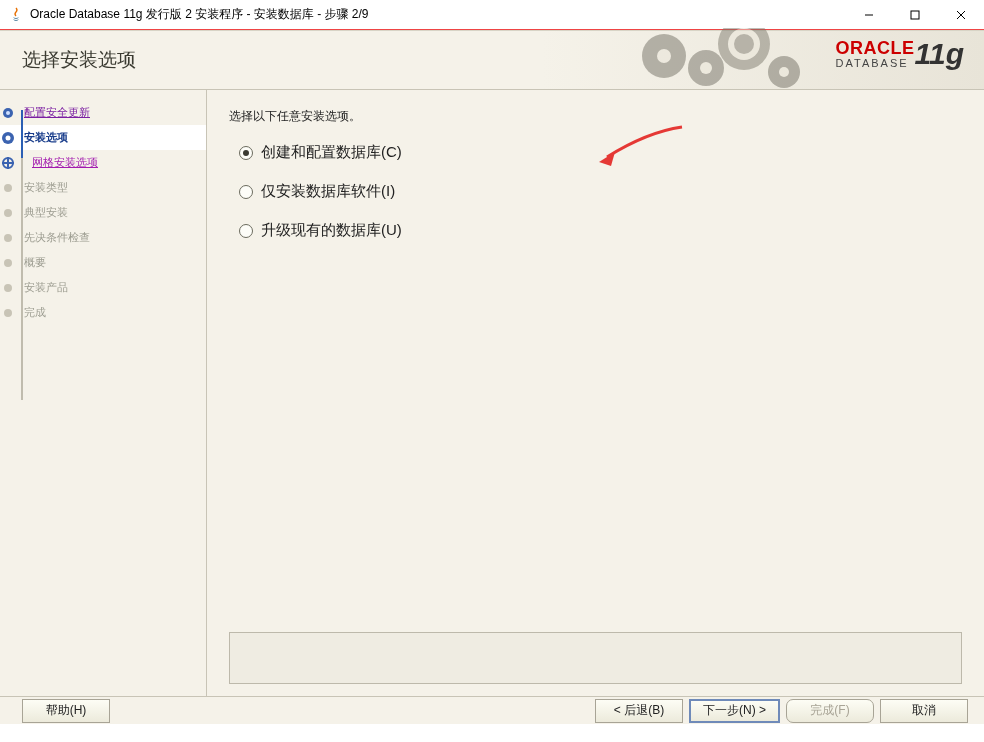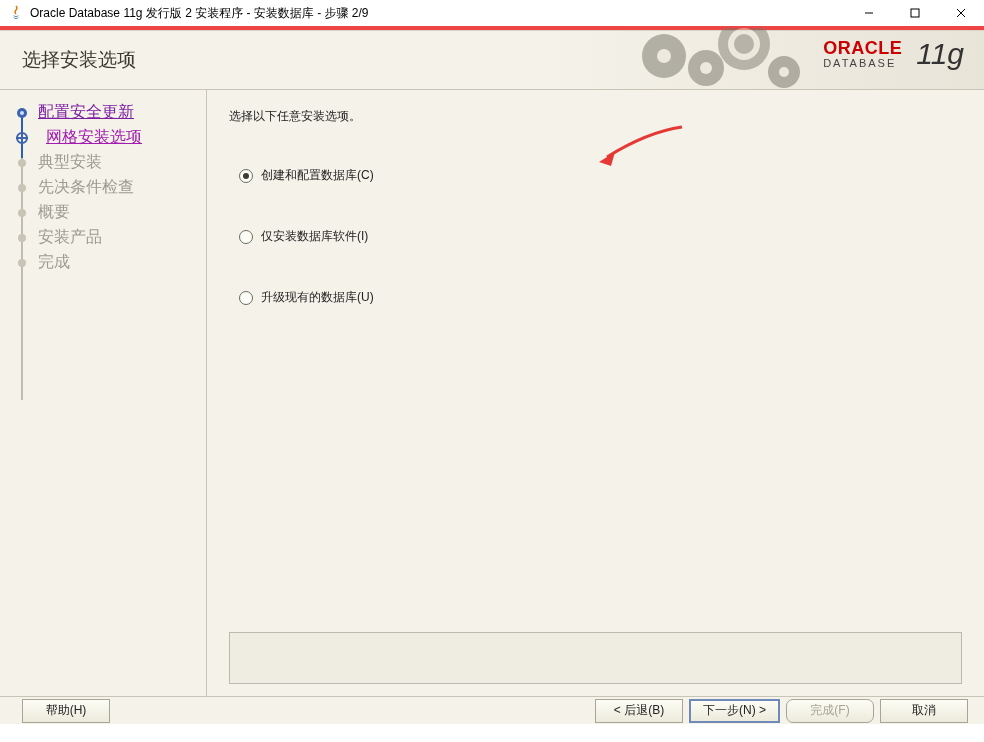--- a/index.html
+++ b/index.html
@@ -9,21 +9,21 @@
     background: #fff;
     width: 984px;
     height: 742px;
     overflow: hidden;
     position: relative;
   }
   .titlebar {
     height: 30px;
     display: flex;
     align-items: center;
-    border-bottom: 4px solid #ef4444;
+    border-bottom: 1px solid #ef4444;
     padding-left: 8px;
     background: #fff;
   }
   .titlebar .java-icon {
     width: 16px; height: 16px;
     margin-right: 6px;
     display: inline-flex; align-items:center; justify-content:center;
   }
   .titlebar .title { color: #000; font-size: 12px; }
   .titlebar .win-controls { margin-left: auto; display: flex; }
@@ -48,43 +48,42 @@
     font-size: 19px;
     font-weight: normal;
     color: #3b3b32;
   }
   .gears {
     position:absolute; right:180px; top:-3px; width:170px; height:66px;
     opacity:0.85;
   }
   .brand {
     position:absolute; right:20px; top:6px; text-align:left;
-    display:flex; align-items:center; gap:14px;
+    display:flex; align-items:center; gap:0;
   }
   .brand .oracle { color:#c00; font-weight:bold; font-size:18px; letter-spacing:0.5px; font-family: Arial, sans-serif; line-height:1; }
   .brand .db { color:#444; font-size:11px; letter-spacing:2px; font-family: Arial, sans-serif; }
-  .brand .ver { color:#333; font-size:30px; font-weight:normal; font-style:italic; font-family: Arial, sans-serif; }
+  .brand .ver { color:#333; font-size:30px; font-weight:bold; font-style:italic; font-family: Arial, sans-serif; }
 
   .body-area {
     display:flex;
     height: calc(742px - 30px - 60px - 46px);
     background:#f5f2e9;
   }
   .sidebar {
     width: 207px;
     background:#f5f2e9;
     border-right:1px solid #c8c4b6;
     padding-top:10px;
     position:relative;
   }
   .step-item {
     display:flex; align-items:center;
     height:25px;
-    padding-left:14px;
-    font-size:16px;
+    font-size:11px;
     position:relative;
     cursor:default;
   }
   .step-dot {
     width:16px; height:16px; margin-right:8px;
     display:inline-flex; align-items:center; justify-content:center;
     position:relative; z-index:2;
   }
   .step-label { position:relative; z-index:2; }
   .step-visited .step-label { color:#7b1fa2; text-decoration:underline; }
@@ -97,37 +96,36 @@
     background: linear-gradient(to bottom, #2b5fb4 0%, #2b5fb4 48px, #c0bcae 48px, #c0bcae 100%);
     z-index:1;
   }
 
   .main {
     flex:1;
     background:#f5f2e9;
     padding:18px 22px 0 22px;
     display:flex; flex-direction:column;
     position:relative;
-    gap:24px;
   }
   .instruction { font-size:12px; color:#222; margin-bottom:18px; }
   .radio-row {
     display:flex; align-items:center;
     margin-bottom:20px; margin-left:10px;
   }
   .radio {
     width:14px; height:14px; border-radius:50%;
     border:1px solid #6b6b5e; background:#fdfdf8;
     margin-right:8px; display:inline-flex; align-items:center; justify-content:center;
     cursor:pointer;
   }
   .radio.checked::after {
     content:""; width:6px; height:6px; border-radius:50%; background:#3b3b32;
   }
-  .radio-label { font-size:12px; color:#222; }
+  .radio-label { font-size:15px; color:#222; }
 
   .arrow-annot {
     position:absolute; left:390px; top:32px; pointer-events:none;
   }
 
   .status-box {
     position:absolute; left:22px; right:22px; bottom:12px;
     height:52px; border:1px solid #bdb9ab; background:#efece2;
   }
 
@@ -213,32 +211,49 @@
     <div class="step-item step-visited">
       <span class="step-dot">
         <svg width="16" height="16" viewBox="0 0 16 16">
             <circle cx="8" cy="8" r="5" fill="#3b63b0"></circle>
             <circle cx="8" cy="8" r="2" fill="#cfe0ff"></circle>
           </svg>
       </span>
       <span class="step-label">配置安全更新</span>
     </div>
 
+    <div class="step-item step-current">
+      <span class="step-dot">
+        <svg width="16" height="16" viewBox="0 0 16 16">
+            <circle cx="8" cy="8" r="6" fill="#3b63b0"></circle>
+            <circle cx="8" cy="8" r="2.5" fill="#fff"></circle>
+          </svg>
+      </span>
+      <span class="step-label">安装选项</span>
+    </div>
 
     <div class="step-item step-link">
       <span class="step-dot">
         <svg width="16" height="16" viewBox="0 0 16 16">
             <circle cx="8" cy="8" r="5" fill="none" stroke="#3b63b0" stroke-width="2"></circle>
             <line x1="8" y1="2" x2="8" y2="14" stroke="#3b63b0" stroke-width="2"></line>
             <line x1="2" y1="8" x2="14" y2="8" stroke="#3b63b0" stroke-width="2"></line>
           </svg>
       </span>
       <span class="step-label">网格安装选项</span>
     </div>
 
+    <div class="step-item step-disabled">
+      <span class="step-dot">
+        <svg width="12" height="12" viewBox="0 0 12 12">
+            <circle cx="6" cy="6" r="4" fill="#c8c4b6"></circle>
+          </svg>
+      </span>
+      <span class="step-label">安装类型</span>
+    </div>
     <div class="step-item step-disabled">
       <span class="step-dot">
         <svg width="12" height="12" viewBox="0 0 12 12">
             <circle cx="6" cy="6" r="4" fill="#c8c4b6"></circle>
           </svg>
       </span>
       <span class="step-label">典型安装</span>
     </div>
     <div class="step-item step-disabled">
       <span class="step-dot">

